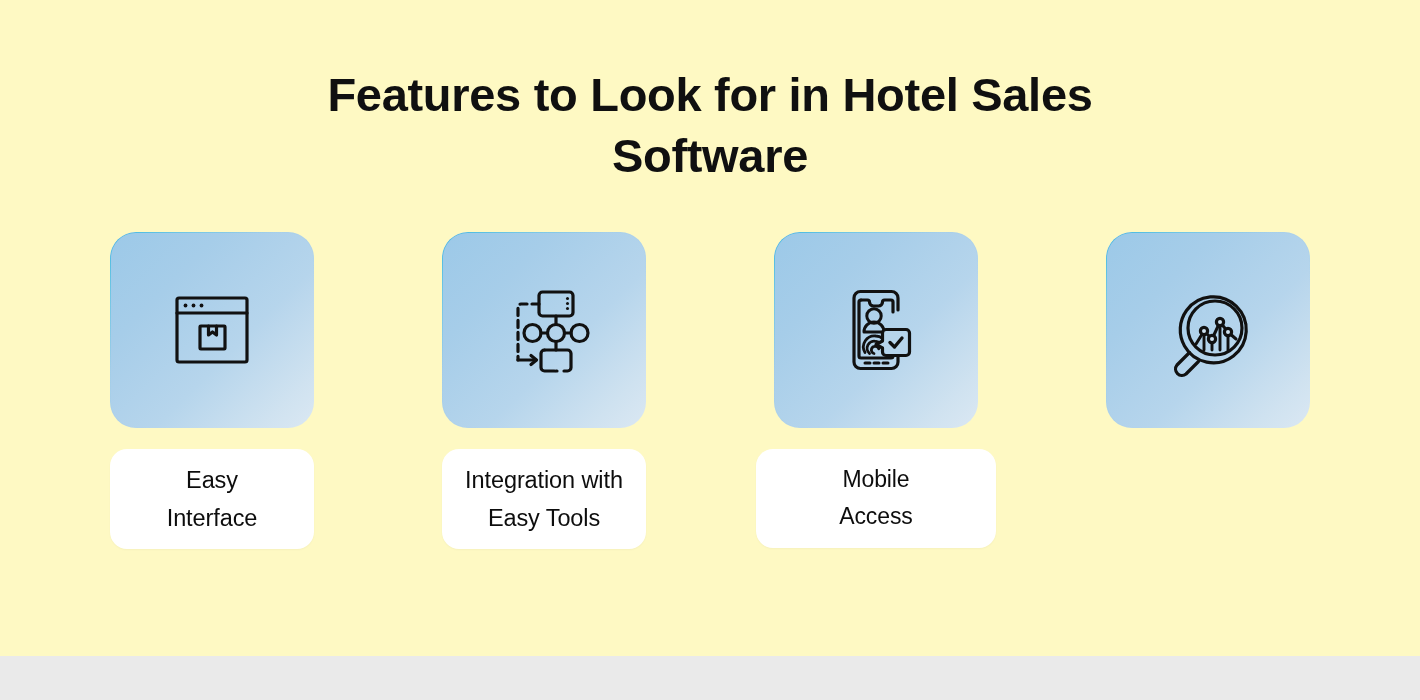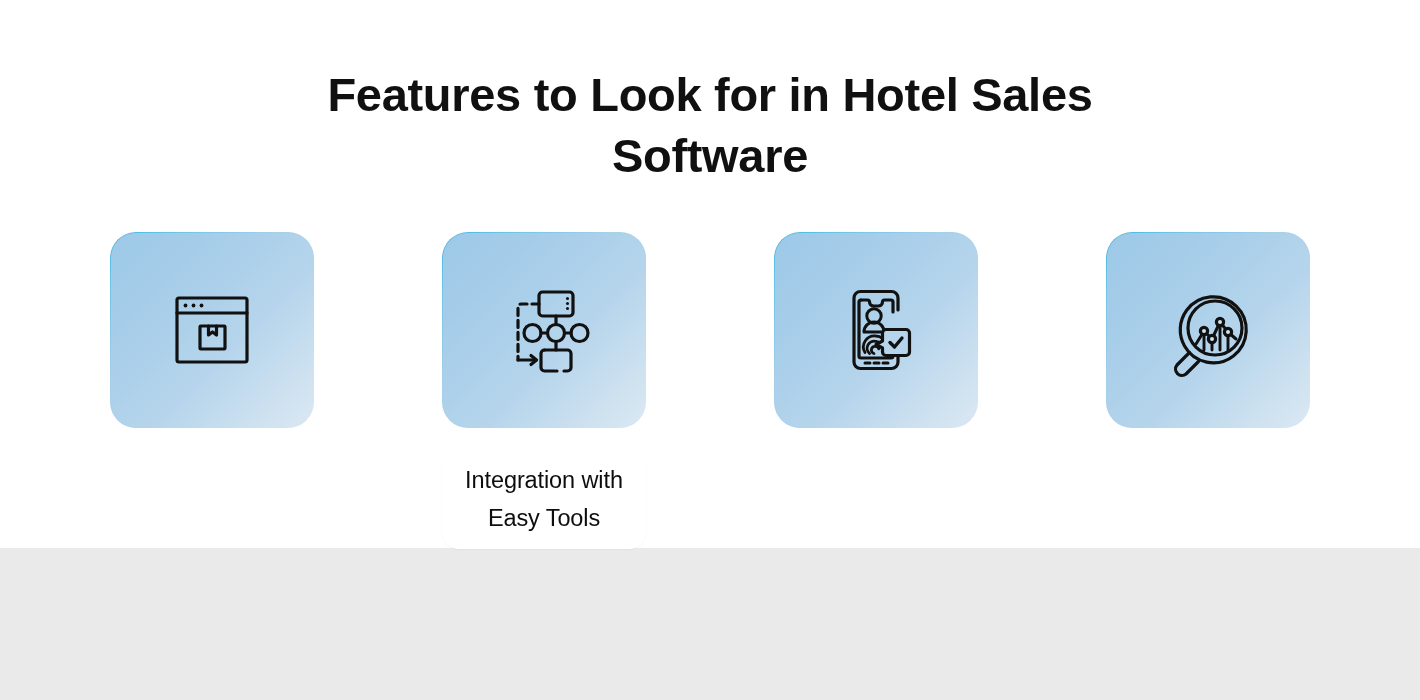--- a/index.html
+++ b/index.html
@@ -14,22 +14,22 @@
   body {
     background: #eaeaea;
     font-family: "Liberation Sans", "DejaVu Sans", sans-serif;
     color: #111111;
     -webkit-font-smoothing: antialiased;
   }
 
   .page {
     position: relative;
     width: 1420px;
-    height: 548px;
-    background: #ffffff;
+    height: 656px;
+    background: #fef9c3;
   }
 
   
   .title-wrap {
     position: absolute;
     top: 64px;
     left: 0;
     width: 1420px;
     text-align: center;
   }
@@ -140,20 +140,26 @@
             <rect x="13" y="16" width="70" height="64" rx="2"></rect>
             <line x1="13" y1="31" x2="83" y2="31"></line>
             <circle cx="21.5" cy="23.5" r="1.9" fill="#111111" stroke="none"></circle>
             <circle cx="29.5" cy="23.5" r="1.9" fill="#111111" stroke="none"></circle>
             <circle cx="37.5" cy="23.5" r="1.9" fill="#111111" stroke="none"></circle>
             <rect x="36" y="44" width="25" height="23" rx="0.8"></rect>
             <polyline points="44.5,44 44.5,53 48.5,50 52.5,53 52.5,44"></polyline>
           </svg>
         </span>
       </div>
+      <div class="label-card">
+        <div class="label-text">
+          <span>Easy</span><br>
+          <span>Interface</span>
+        </div>
+      </div>
     </div>
 
 
     <div class="feature">
       <div class="icon-tile">
         <span>
           <svg width="96" height="96" viewBox="0 0 96 96" fill="none" stroke="#111111" stroke-width="3.2" stroke-linecap="round" stroke-linejoin="round">
 
             <rect x="43" y="10" width="34" height="24" rx="3.5"></rect>
             <circle cx="71.5" cy="16.5" r="1.5" fill="#111111" stroke="none"></circle>
@@ -211,20 +217,26 @@
             <path d="M41.5 71.5 a7 7 0 0 1 6.5 -12 a7 7 0 0 1 6.5 6" stroke-width="2.8"></path>
             <path d="M46 71.5 a3 3 0 0 1 2 -7 a3 3 0 0 1 2.8 2.4" stroke-width="2.8"></path>
 
             <path d="M58 47.5 h20 a3.5 3.5 0 0 1 3.5 3.5 v19 a3.5 3.5 0 0 1 -3.5 3.5
                      h-20 a3.5 3.5 0 0 1 -3.5 -3.5 v-4 l-6.5 -3.5 l6.5 -3.5 v-8
                      a3.5 3.5 0 0 1 3.5 -3.5 Z" fill="#b6d5ec" stroke="#111111"></path>
             <polyline points="62,60.5 66.5,65 74,56" stroke-width="3.4"></polyline>
           </svg>
         </span>
       </div>
+      <div class="label-card">
+        <div class="label-text">
+          <span>Mobile</span><br>
+          <span>Access</span>
+        </div>
+      </div>
     </div>
 
     <div class="feature">
       <div class="icon-tile">
         <span>
           <svg width="96" height="96" viewBox="0 0 96 96" fill="none" stroke="#111111" stroke-width="3.2" stroke-linecap="round" stroke-linejoin="round">
 
             <path d="M26.5 28.5 A33 33 0 1 1 24.5 64 A33 33 0 0 1 26.5 28.5"></path>
 
             <circle cx="55" cy="46" r="27"></circle>

